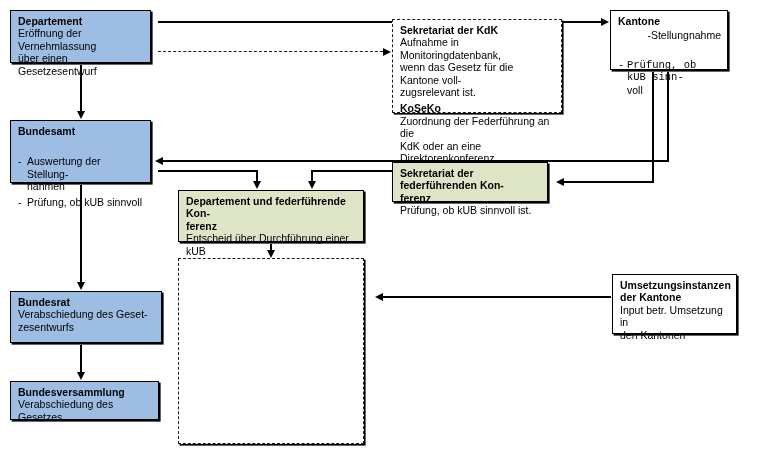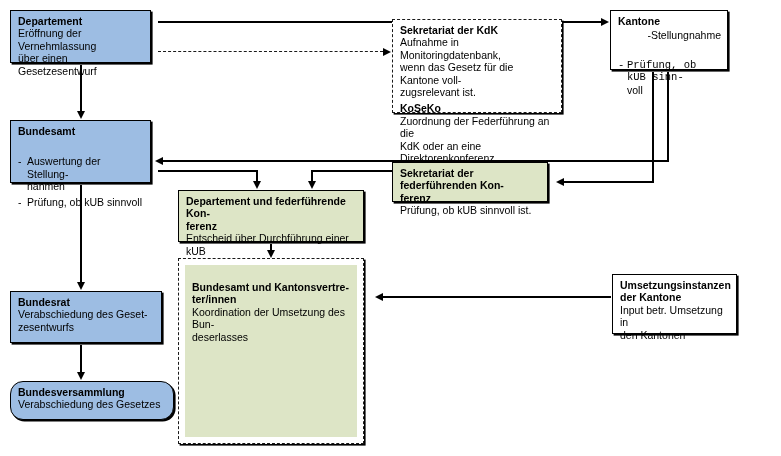--- a/index.html
+++ b/index.html
@@ -132,34 +132,28 @@
     <span class="bdy">Prüfung, ob kUB sinnvoll ist.</span>
   </div>
 
   <div class="node green" style="left:178px;top:190px;width:186px;height:52px;">
     <span class="ttl">Departement und federführende Kon-</span>
     <span class="ttl">ferenz</span>
     <span class="bdy">Entscheid über Durchführung einer kUB</span>
   </div>
 
   <div class="dashframe" style="left:178px;top:258px;width:186px;height:186px;"></div>
-  <div class="node" style="left:185px;top:265px;width:172px;height:172px;background:#dde5c6;border:none;padding-top:16px;">
-    <span class="ttl">Bundesamt und Kantonsvertre-</span>
-    <span class="ttl">ter/innen</span>
-    <span class="bdy">Koordination der Umsetzung des Bun-</span>
-    <span class="bdy">deserlasses</span>
-  </div>
 
   <div class="node blue" style="left:10px;top:291px;width:152px;height:52px;">
     <span class="ttl">Bundesrat</span>
     <span class="bdy">Verabschiedung des Geset-</span>
     <span class="bdy">zesentwurfs</span>
   </div>
 
-  <div class="node blue" style="left:10px;top:381px;width:164px;height:39px;border-radius:13px;">
+  <div class="node blue" style="left:10px;top:381px;width:149px;height:39px;">
     <span class="ttl">Bundesversammlung</span>
     <span class="bdy">Verabschiedung des Gesetzes</span>
   </div>
 
   <div class="node white" style="left:612px;top:274px;width:125px;height:60px;">
     <span class="ttl">Umsetzungsinstanzen</span>
     <span class="ttl">der Kantone</span>
     <span class="bdy">Input betr. Umsetzung in</span>
     <span class="bdy">den Kantonen</span>
   </div>

